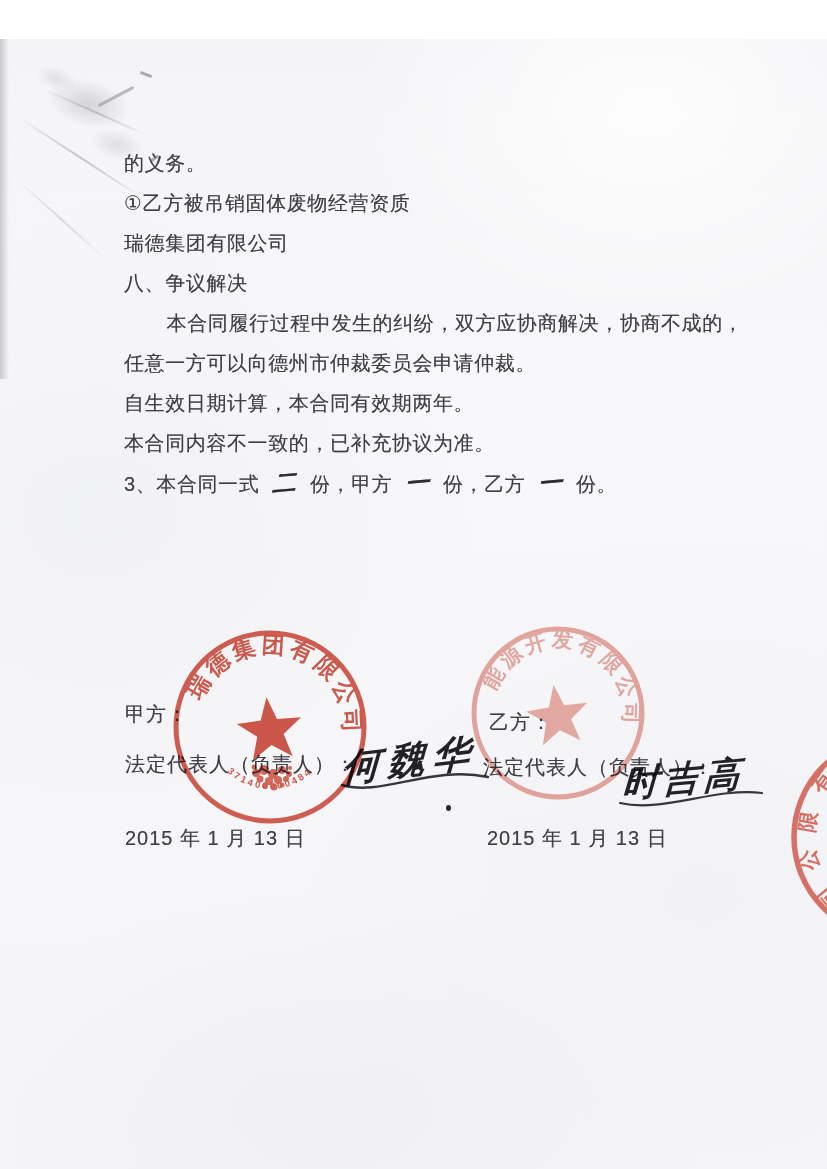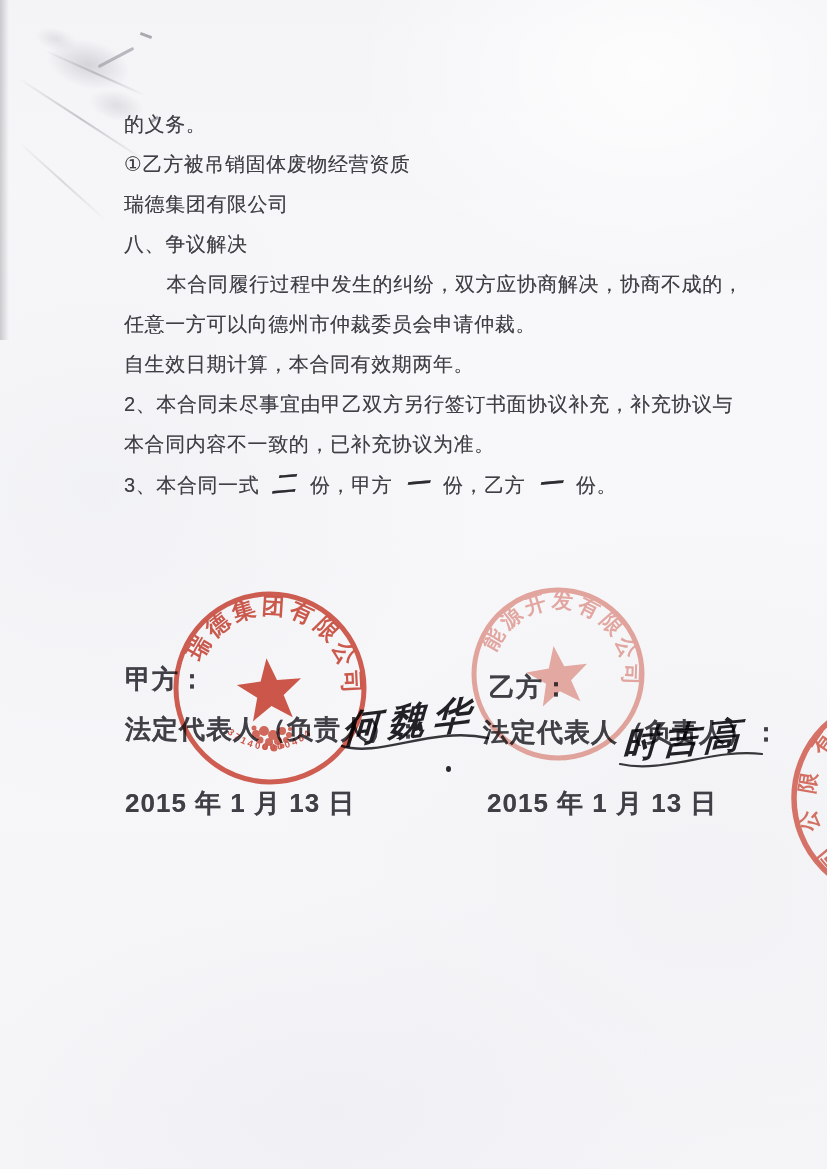--- a/index.html
+++ b/index.html
@@ -10,20 +10,21 @@
   }
   .page{
     position:absolute; inset:0;
     background-color:#f6f6f8;
     background-image:
       radial-gradient(ellipse 420px 300px at 78% 6%, rgba(255,255,255,.8), rgba(255,255,255,0) 70%),
       radial-gradient(ellipse 500px 420px at 12% 42%, rgba(236,237,241,.55), rgba(236,237,241,0) 75%),
       radial-gradient(ellipse 600px 500px at 85% 75%, rgba(238,239,242,.5), rgba(238,239,242,0) 70%),
       radial-gradient(ellipse 500px 300px at 40% 95%, rgba(233,234,238,.45), rgba(233,234,238,0) 75%),
       linear-gradient(180deg,#f4f4f7 0%,#f8f8fa 30%,#f5f5f8 100%);
+    margin-top: 39px;
   }
   
   .edge-shadow-left{
     position:absolute; left:0; top:0; width:9px; height:340px;
     background:linear-gradient(90deg, rgba(150,150,156,.45), rgba(150,150,156,0));
   }
   .corner-blotch{
     position:absolute; left:18px; top:22px; width:150px; height:110px;
     background:
       radial-gradient(ellipse 60px 34px at 45% 40%, rgba(185,185,192,.55), rgba(185,185,192,0) 70%),
@@ -55,22 +56,22 @@
   .hw-num{
     display:inline-block;
     font-family:"DejaVu Serif","Liberation Serif",serif;
     font-style:italic; font-weight:700;
     font-size:24px; color:#2c2c31;
     margin:0 13px; transform:rotate(-5deg) skewX(-6deg);
   }
 
   
   .sign-label{
-    position:absolute; font-size:26px; letter-spacing:1px; color:#3f3f45;
-    text-shadow:0 0 .5px rgba(63,63,69,.55); white-space:nowrap;font-weight:bold;
+    position:absolute; font-size:20px; letter-spacing:1px; color:#3f3f45;
+    text-shadow:0 0 .5px rgba(63,63,69,.55); white-space:nowrap;
   }
   .lab-a      { left:125px; top:662px; }
   .lab-a-rep  { left:125px; top:712px; }
   .lab-a-date { left:125px; top:786px; }
   .lab-b      { left:477px; top:670px;padding-left:12px; }
   .lab-b-rep  { left:483px; top:715px; }
   .lab-b-date { left:487px; top:786px; }
 
   .signature{
     position:absolute; white-space:nowrap;
@@ -117,21 +118,20 @@
   <div class="ink-mark m2"></div>
 
   <main class="body-text">
     <p class="line">的义务。</p>
     <p class="line">①乙方被吊销固体废物经营资质</p>
     <p class="line">瑞德集团有限公司</p>
     <p class="line">八、争议解决</p>
     <p class="line indent">本合同履行过程中发生的纠纷，双方应协商解决，协商不成的，</p>
     <p class="line">任意一方可以向德州市仲裁委员会申请仲裁。</p>
     <p class="line">自生效日期计算，本合同有效期两年。</p>
-    <p class="line">2、本合同未尽事宜由甲乙双方另行签订书面协议补充，补充协议与</p>
     <p class="line">本合同内容不一致的，已补充协议为准。</p>
     <p class="line copies">
       <span>3、本合同一式</span><span class="hw-num">二</span><span>份，甲方</span><span class="hw-num">一</span><span>份，乙方</span><span class="hw-num">一</span><span>份。</span>
     </p>
   </main>
 
   <div class="sign-label lab-a">甲方：</div>
   <div class="sign-label lab-a-rep">法定代表人（负责人）：</div>
   <div class="sign-label lab-a-date">2015 年 1 月 13 日</div>
   <div class="sign-label lab-b">乙方：</div>

